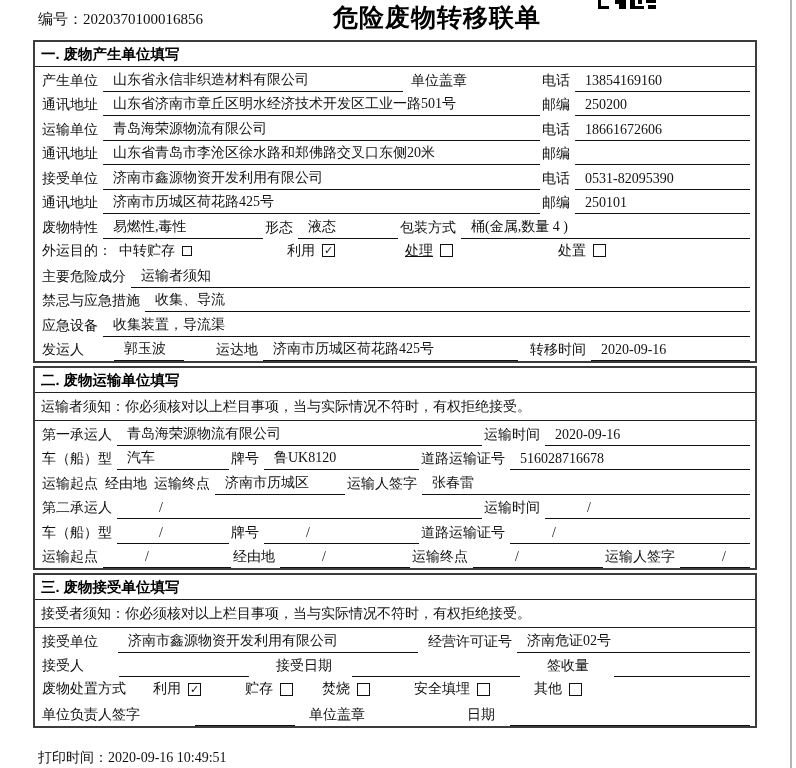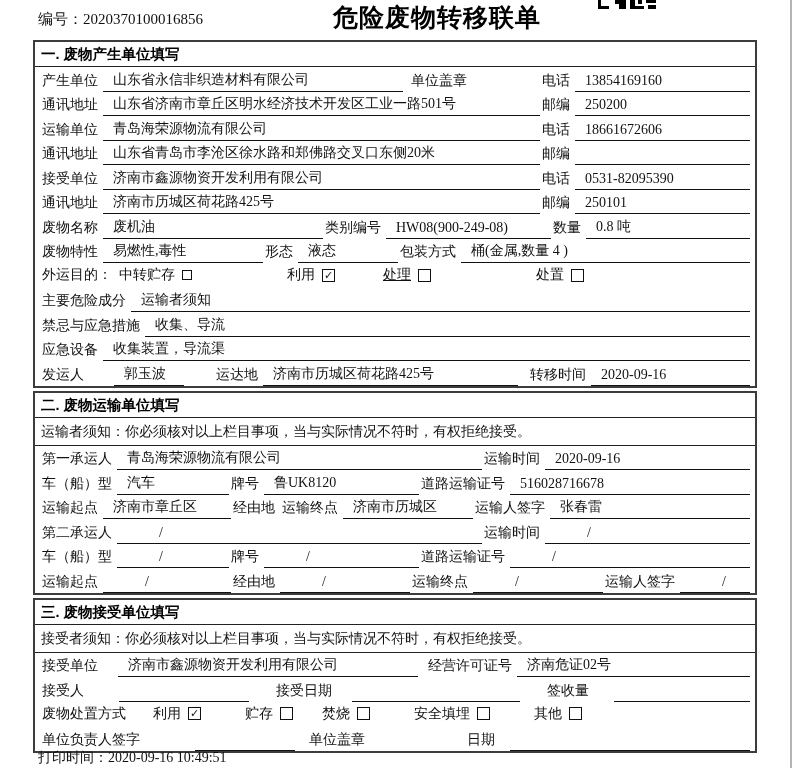--- a/index.html
+++ b/index.html
@@ -91,46 +91,38 @@
           <span class="fl">电话</span>
           <span class="fv" style="flex: 0 0 175px; width: 175px;">0531-82095390</span>
         </div>
         <div class="row">
           <span class="fl">通讯地址</span>
           <span class="fv grow">济南市历城区荷花路425号</span>
           <span class="fl">邮编</span>
           <span class="fv" style="flex: 0 0 175px; width: 175px;">250101</span>
         </div>
         <div class="row">
-          <span class="fl">废物名称</span>
-          <span class="fv" style="flex: 0 0 220px; width: 220px;">废机油</span>
-          <span class="fl">类别编号</span>
-          <span class="fv" style="flex: 0 0 165px; width: 165px;">HW08(900-249-08)</span>
-          <span class="fl">数量</span>
-          <span class="fv grow">0.8 吨</span>
-        </div>
-        <div class="row">
           <span class="fl">废物特性</span>
           <span class="fv" style="flex: 0 0 160px; width: 160px;">易燃性,毒性</span>
           <span class="fl">形态</span>
           <span class="fv" style="flex: 0 0 100px; width: 100px;">液态</span>
           <span class="fl">包装方式</span>
           <span class="fv grow">桶(金属,数量 4 )</span>
         </div>
         <div class="row cbrow">
           <span class="fl">外运目的：</span>
           <span class="cbg" style="margin-left: 2px;">
             <span>中转贮存</span>
             <span class="cbx sm"></span>
           </span>
           <span class="cbg" style="margin-left: 95px;">
             <span>利用</span>
             <span class="cbx">✓</span>
           </span>
-          <span class="cbg" style="margin-left: 48px; text-decoration: underline;">
+          <span class="cbg" style="margin-left: 70px; text-decoration: underline;">
             <span>处理</span>
             <span class="cbx"></span>
           </span>
           <span class="cbg" style="margin-left: 105px;">
             <span>处置</span>
             <span class="cbx"></span>
           </span>
         </div>
         <div class="row">
           <span class="fl">主要危险成分</span>
@@ -165,21 +157,20 @@
         <div class="row">
           <span class="fl">车（船）型</span>
           <span class="fv" style="flex: 0 0 112px; width: 112px;">汽车</span>
           <span class="fl">牌号</span>
           <span class="fv" style="flex: 0 0 155px; width: 155px;">鲁UK8120</span>
           <span class="fl">道路运输证号</span>
           <span class="fv grow">516028716678</span>
         </div>
         <div class="row">
           <span class="fl">运输起点</span>
-          <span class="fv" style="flex: 0 0 128px; width: 128px;">济南市章丘区</span>
           <span class="fl">经由地</span>
           <span class="fl">运输终点</span>
           <span class="fv" style="flex: 0 0 130px; width: 130px;">济南市历城区</span>
           <span class="fl">运输人签字</span>
           <span class="fv grow">张春雷</span>
         </div>
         <div class="row">
           <span class="fl">第二承运人</span>
           <span class="fv slash" style="flex: 0 0 365px; width: 365px;">/</span>
           <span class="fl">运输时间</span>

